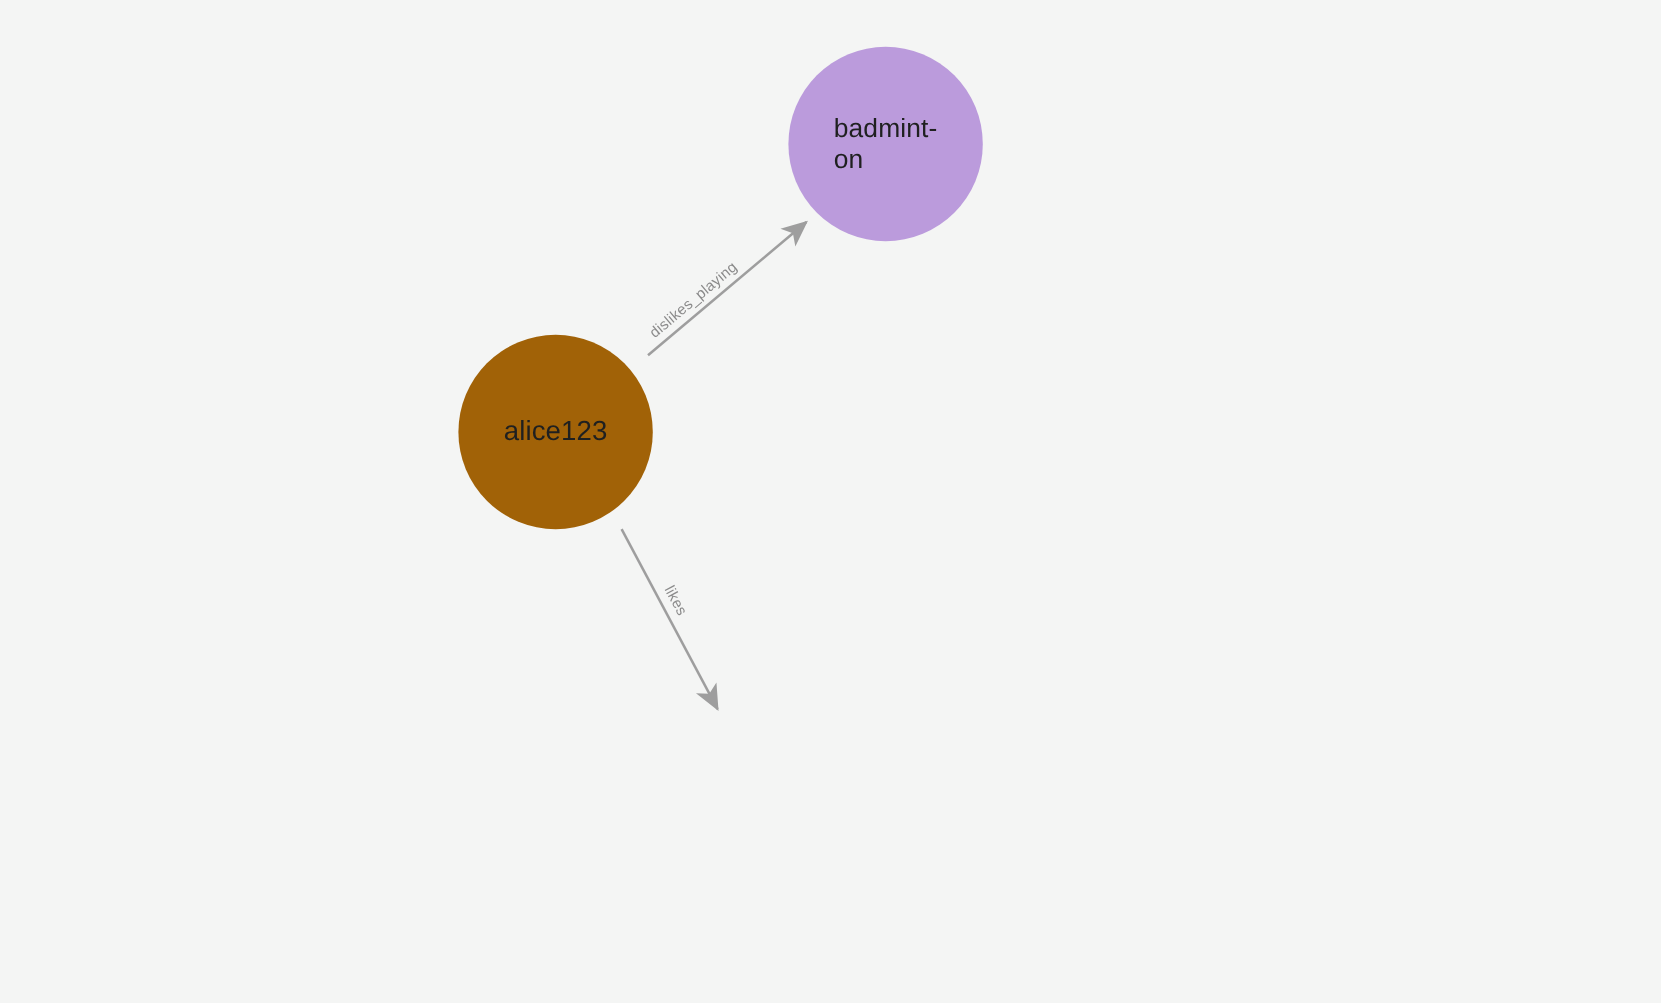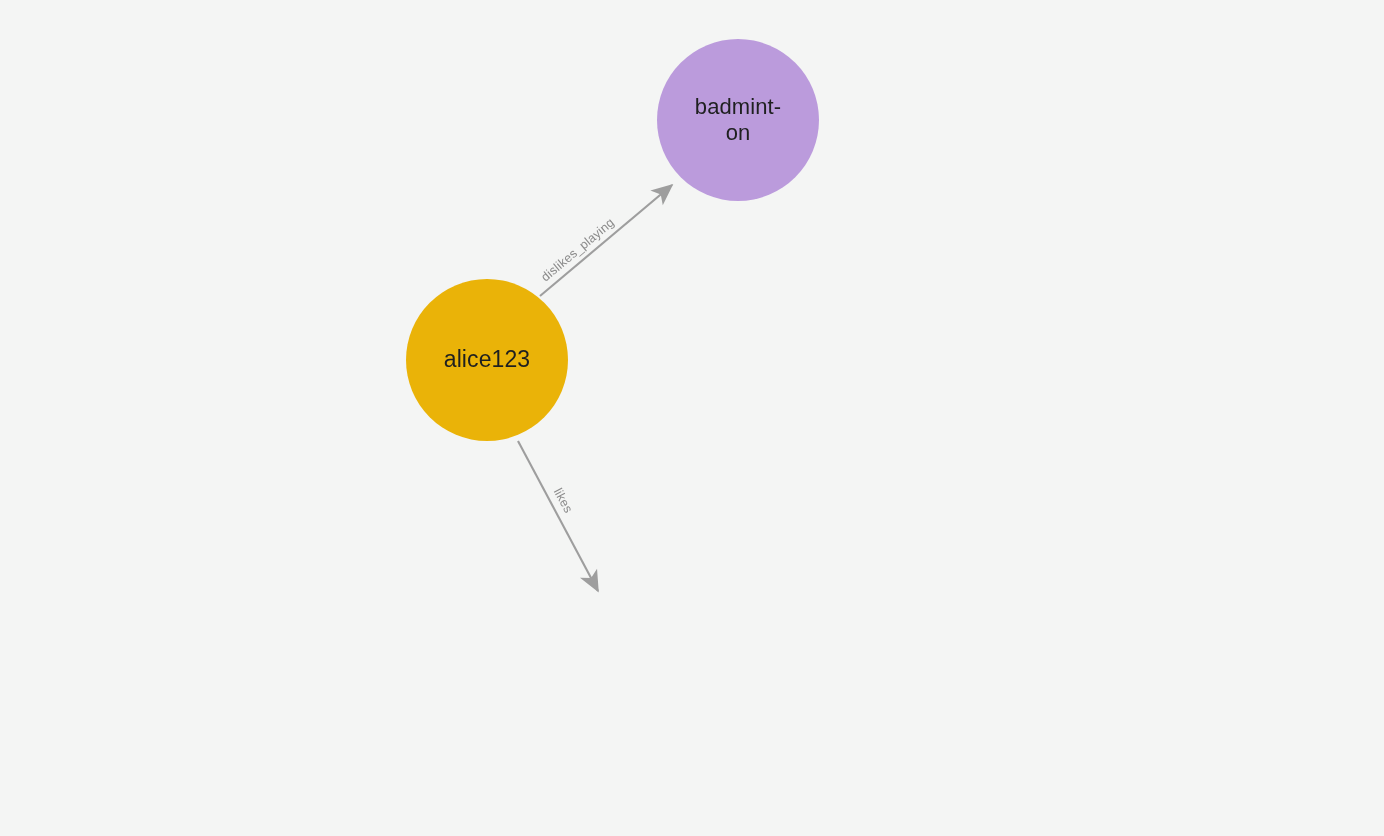--- a/index.html
+++ b/index.html
@@ -26,21 +26,20 @@
     width: 1384px;
     height: 836px;
   }
   .graph-node {
     position: absolute;
     border-radius: 50%;
     display: flex;
     align-items: center;
     justify-content: center;
     box-sizing: border-box;
-    text-align: center;
   }
   .node-label {
     color: #1f2020;
     font-family: "Liberation Sans", sans-serif;
     line-height: 1.18;
     letter-spacing: 0.1px;
     white-space: pre-line;
     user-select: none;
   }
   .edge-label {
@@ -68,21 +67,21 @@
 
     <line id="edge-line-0" stroke="#9e9e9e" stroke-width="2.1" stroke-linecap="butt" marker-end="url(#arrowhead)" x1="540" y1="296" x2="672" y2="185"></line>
 
     <line id="edge-line-1" stroke="#9e9e9e" stroke-width="2.1" stroke-linecap="butt" marker-end="url(#arrowhead)" x1="518" y1="441" x2="598" y2="591"></line>
   </svg>
 
   <div class="edge-label" id="edge-label-0" style="left: 543px; top: 272px; transform: rotate(-40deg); color: rgb(138, 138, 138);">dislikes_playing</div>
 
   <div class="edge-label" id="edge-label-1" style="left: 557px; top: 482px; transform: rotate(62deg); color: rgb(138, 138, 138);">likes</div>
 
-  <div class="graph-node" id="node-0" style="left: 406px; top: 279px; width: 162px; height: 162px; background: #eab308;">
+  <div class="graph-node" id="node-0" style="left: 382px; top: 279px; width: 162px; height: 162px; background: #a16207;">
     <span class="node-label" style="font-size: 23px;">alice123</span>
   </div>
 
   <div class="graph-node" id="node-1" style="left: 657px; top: 39px; width: 162px; height: 162px; background: rgb(187, 155, 220);">
     <span class="node-label" style="font-size: 22px;">badmint-
 on</span>
   </div>
 
 
 </div>

